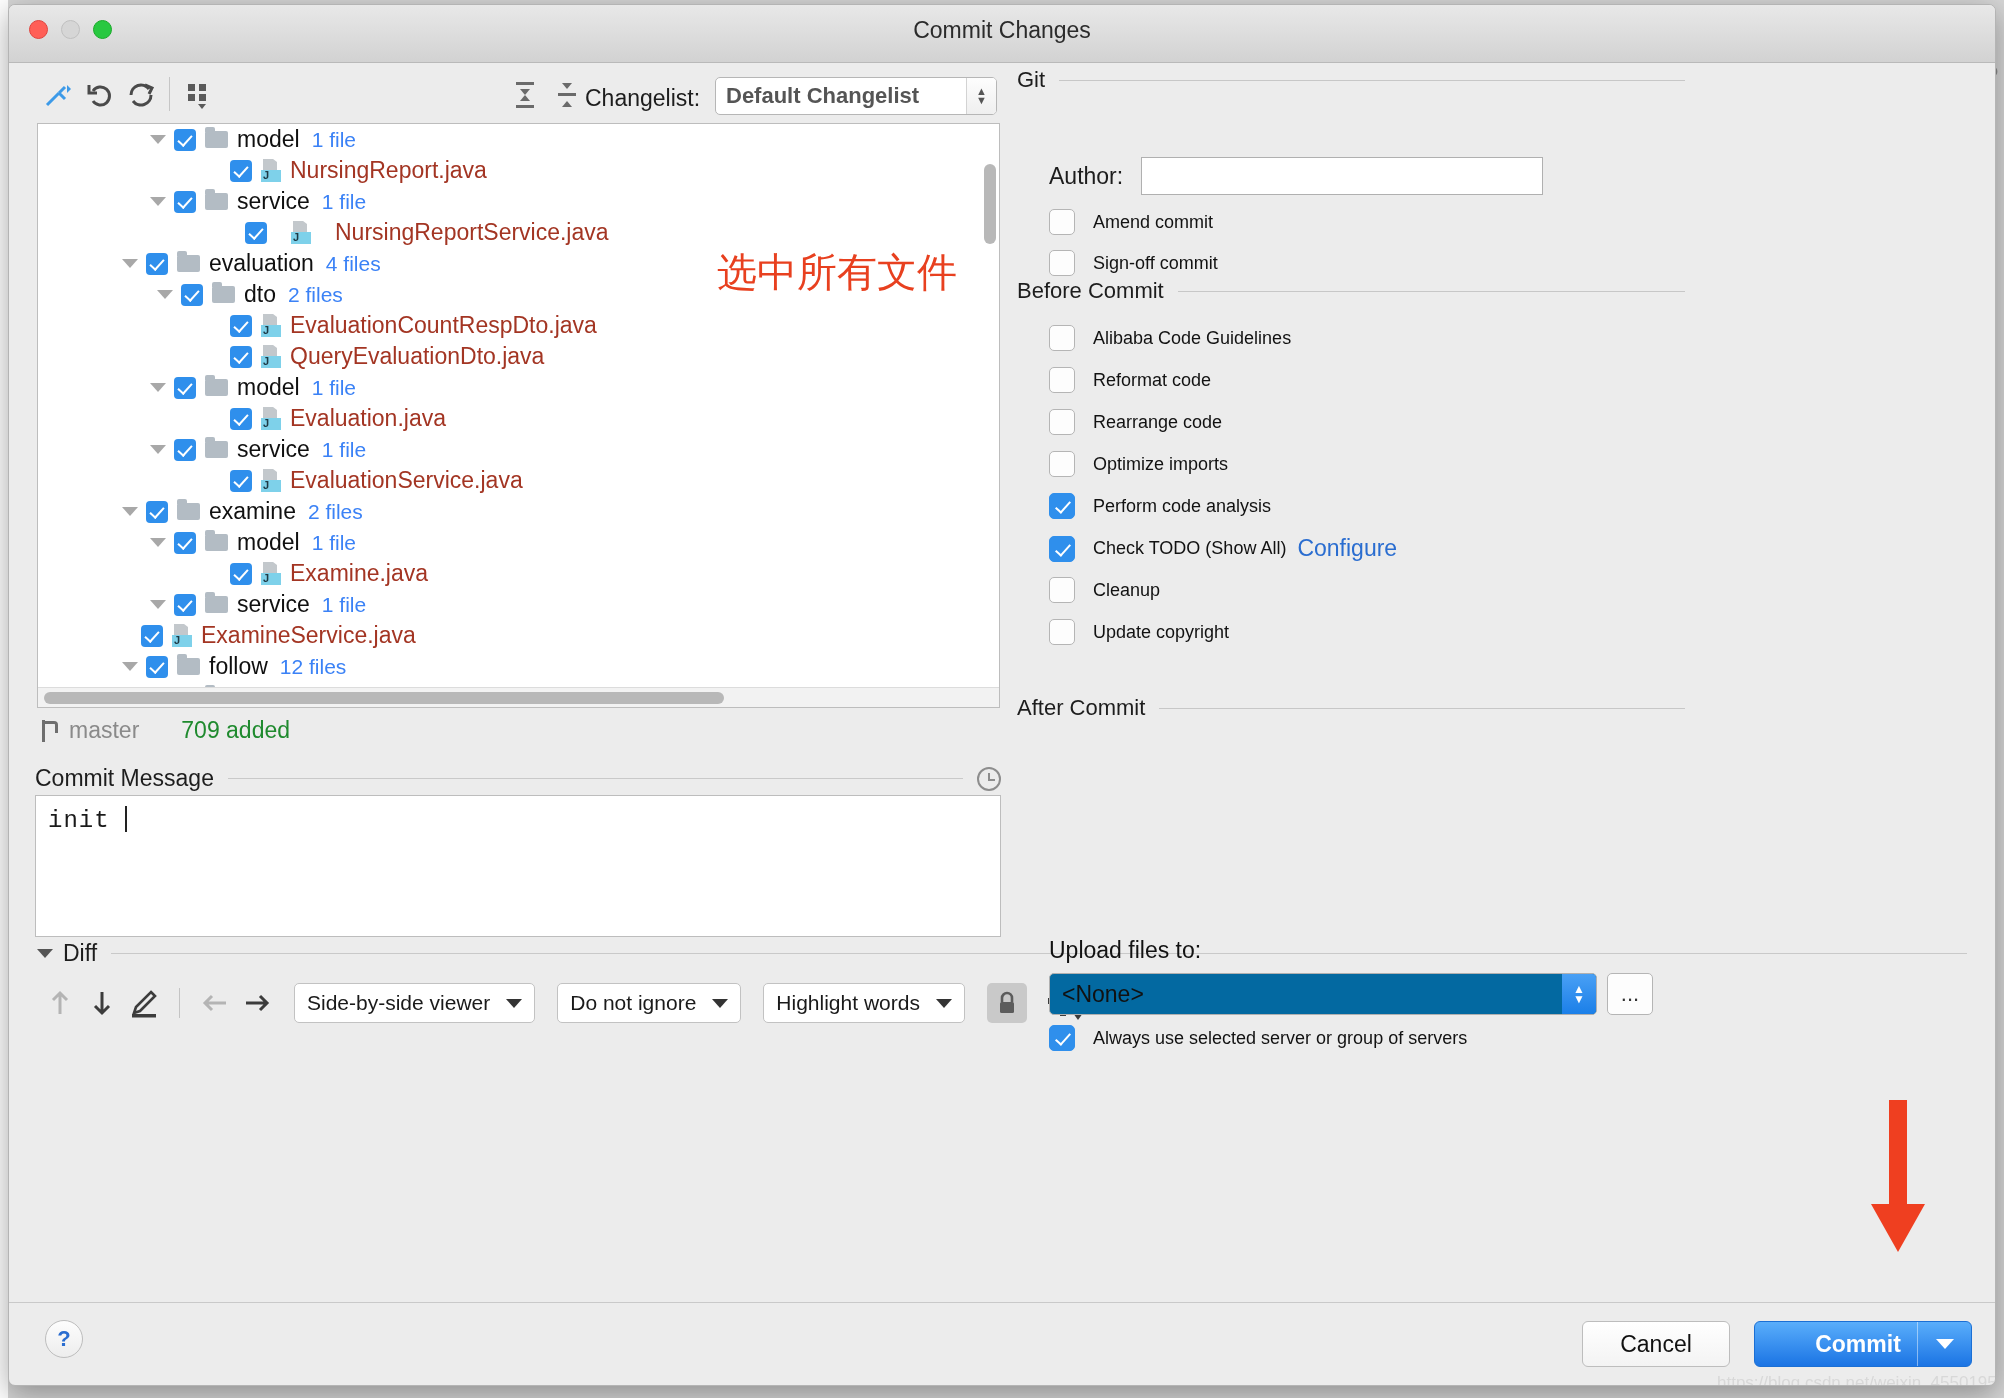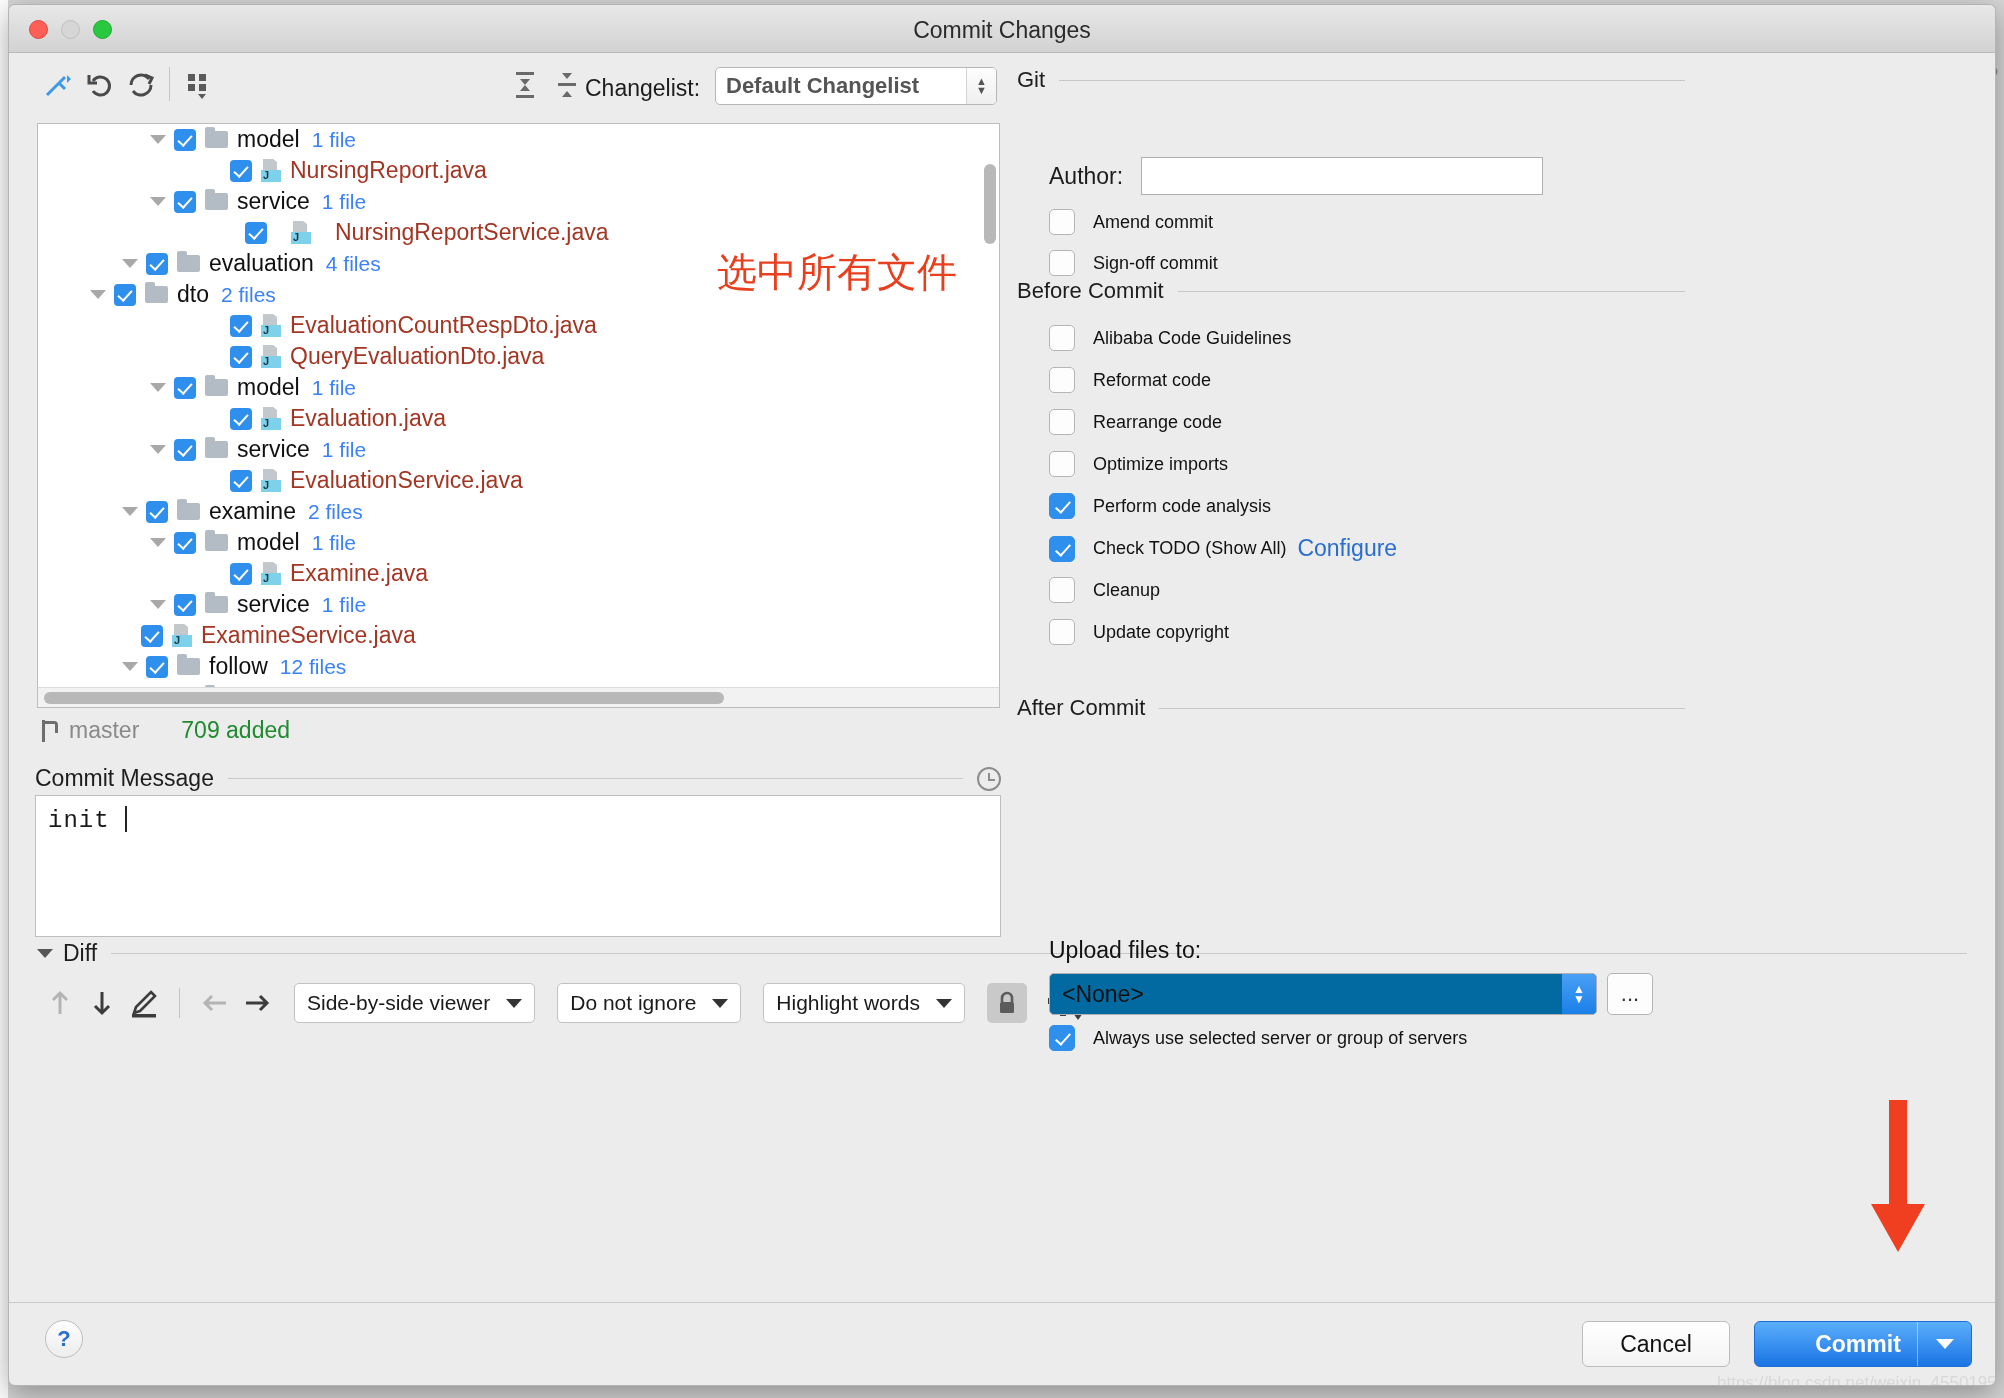--- a/index.html
+++ b/index.html
@@ -18,21 +18,21 @@
   
   #window {
     position: absolute; left: 8px; top: 4px; width: 1988px; height: 1382px;
     background: #ececec;
     border: 1px solid #b4b4b4;
     border-radius: 7px;
     box-shadow: 0 8px 30px rgba(0,0,0,.35);
     overflow: hidden;
   }
   #titlebar {
-    position: relative; height: 48px;
+    position: relative; height: 58px;
     background: linear-gradient(#e8e8e8,#d2d2d2);
     border-bottom: 1px solid #b9b9b9;
   }
   #titlebar .title {
     position: absolute; left: 0; right: 0; top: 12px; text-align: center;
     font-size: 23px; color: #2b2b2b;
   }
   .traffic { position: absolute; top: 15px; width: 19px; height: 19px; border-radius: 50%; }
   .tl-close { left: 20px; background: #ff5f57; border: 1px solid #e0443e; }
   .tl-min   { left: 52px; background: #d6d6d6; border: 1px solid #c0c0c0; }
@@ -365,21 +365,21 @@
             </span>
             <span class="name-file">NursingReportService.java</span>
           </div>
           <div class="row" style="padding-left: 84px;">
             <span class="twisty"></span>
             <span class="cb"></span>
             <span class="folder-icon"></span>
             <span class="name-folder">evaluation</span>
             <span class="count">4 files</span>
           </div>
-          <div class="row" style="padding-left: 52px; text-align: center;">
+          <div class="row" style="padding-left: 119px; text-align: center;">
             <span class="twisty"></span>
             <span class="cb"></span>
             <span class="folder-icon"></span>
             <span class="name-folder">dto</span>
             <span class="count">2 files</span>
           </div>
           <div class="row" style="padding-left: 168px;">
             <span class="twisty hidden"></span>
             <span class="cb"></span>
             <span class="java-icon">

